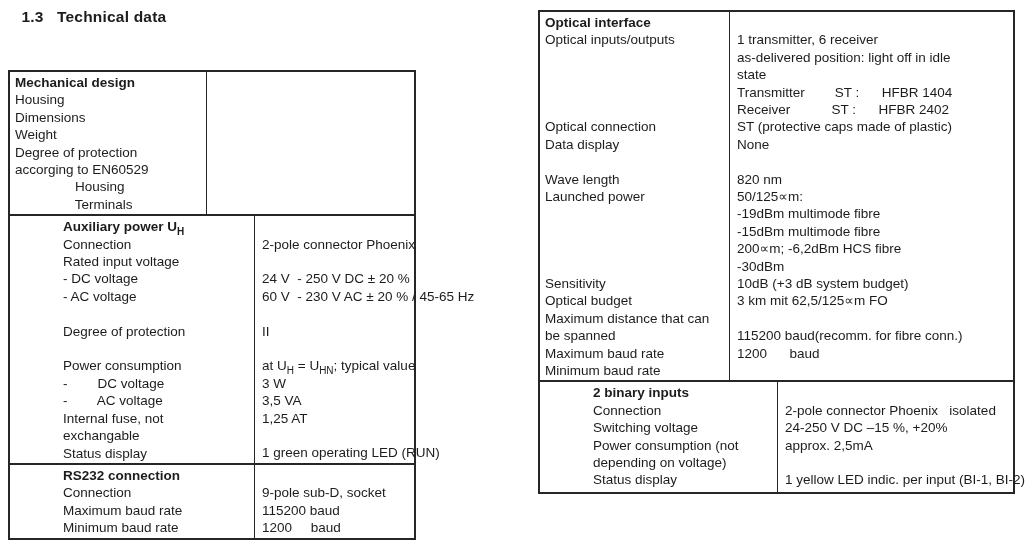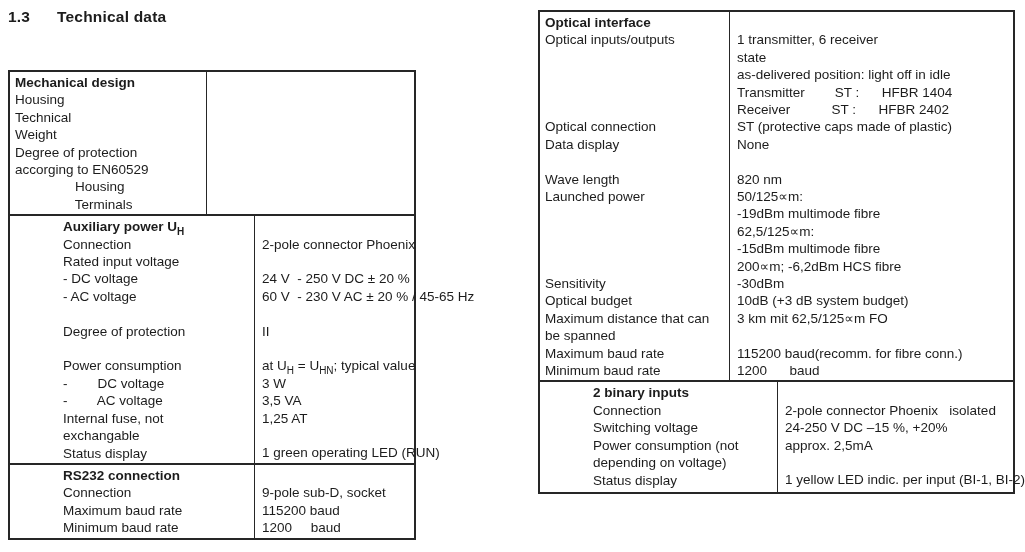--- a/index.html
+++ b/index.html
@@ -2,21 +2,21 @@
 <html><head>
 <meta charset="utf-8">
 <style>
   html,body{margin:0;padding:0;}
   body{
     width:1025px;height:552px;position:relative;overflow:hidden;
     background:#ffffff;color:#1c1c1c;
     font-family:"Liberation Sans", sans-serif;
   }
   *{box-sizing:border-box;}
-  .heading{position:absolute;left:8px;top:8px;font-weight:bold;font-size:15.5px;letter-spacing:.2px;}
+  .heading{position:absolute;left:8px;top:8px;font-weight:bold;font-size:15.5px;letter-spacing:.2px;text-align:center;}
   .heading .num{display:inline-block;width:49px;}
   .tbl{position:absolute;border:2px solid #262626;background:#fff;}
   #tbl-left{left:8px;top:70px;width:408px;}
   #tbl-right{left:538px;top:10px;width:477px;}
   .section{display:flex;align-items:stretch;}
   .section + .section{border-top:2px solid #262626;padding-left:48px;}
   .col{padding:2px 4px 1px 5px;}
   .label-col{flex:0 0 auto;border-right:1px solid #262626;}
   #tbl-left .label-col{width:197px;}
   #tbl-right .label-col{width:190px;}
@@ -31,21 +31,21 @@
 
 <div class="heading">
   <span class="num">1.3</span><span>Technical data</span>
 </div>
 
 <div id="tbl-left" class="tbl">
     <div class="section">
       <div class="col label-col">
         <div class="line title-line">Mechanical design</div>
         <div class="line">Housing</div>
-        <div class="line">Technical</div>
+        <div class="line">Dimensions</div>
         <div class="line">Weight</div>
         <div class="line">Degree of protection</div>
         <div class="line">accorging to EN60529</div>
         <div class="line">                Housing</div>
         <div class="line">                Terminals</div>
       </div>
     </div>
     <div class="section">
       <div class="col label-col">
         <div class="line title-line">Auxiliary power U<sub>H</sub></div>
@@ -116,31 +116,30 @@
         <div class="line">Sensitivity</div>
         <div class="line">Optical budget</div>
         <div class="line">Maximum distance that can</div>
         <div class="line">be spanned</div>
         <div class="line">Maximum baud rate</div>
         <div class="line">Minimum baud rate</div>
       </div>
       <div class="col value-col">
         <div class="line"></div>
         <div class="line">1 transmitter, 6 receiver</div>
+        <div class="line">as-delivered position: light off in idle</div>
         <div class="line">state</div>
-        <div class="line">as-delivered position: light off in idle</div>
         <div class="line">Transmitter        ST :      HFBR 1404</div>
         <div class="line">Receiver           ST :      HFBR 2402</div>
         <div class="line">ST (protective caps made of plastic)</div>
         <div class="line">None</div>
         <div class="line"></div>
         <div class="line">820 nm</div>
         <div class="line">50/125∝m:</div>
         <div class="line">-19dBm multimode fibre</div>
-        <div class="line">62,5/125∝m:</div>
         <div class="line">-15dBm multimode fibre</div>
         <div class="line">200∝m; -6,2dBm HCS fibre</div>
         <div class="line">-30dBm</div>
         <div class="line">10dB (+3 dB system budget)</div>
         <div class="line">3 km mit 62,5/125∝m FO</div>
         <div class="line"></div>
         <div class="line">115200 baud(recomm. for fibre conn.)</div>
         <div class="line">1200      baud</div>
       </div>
     </div>

